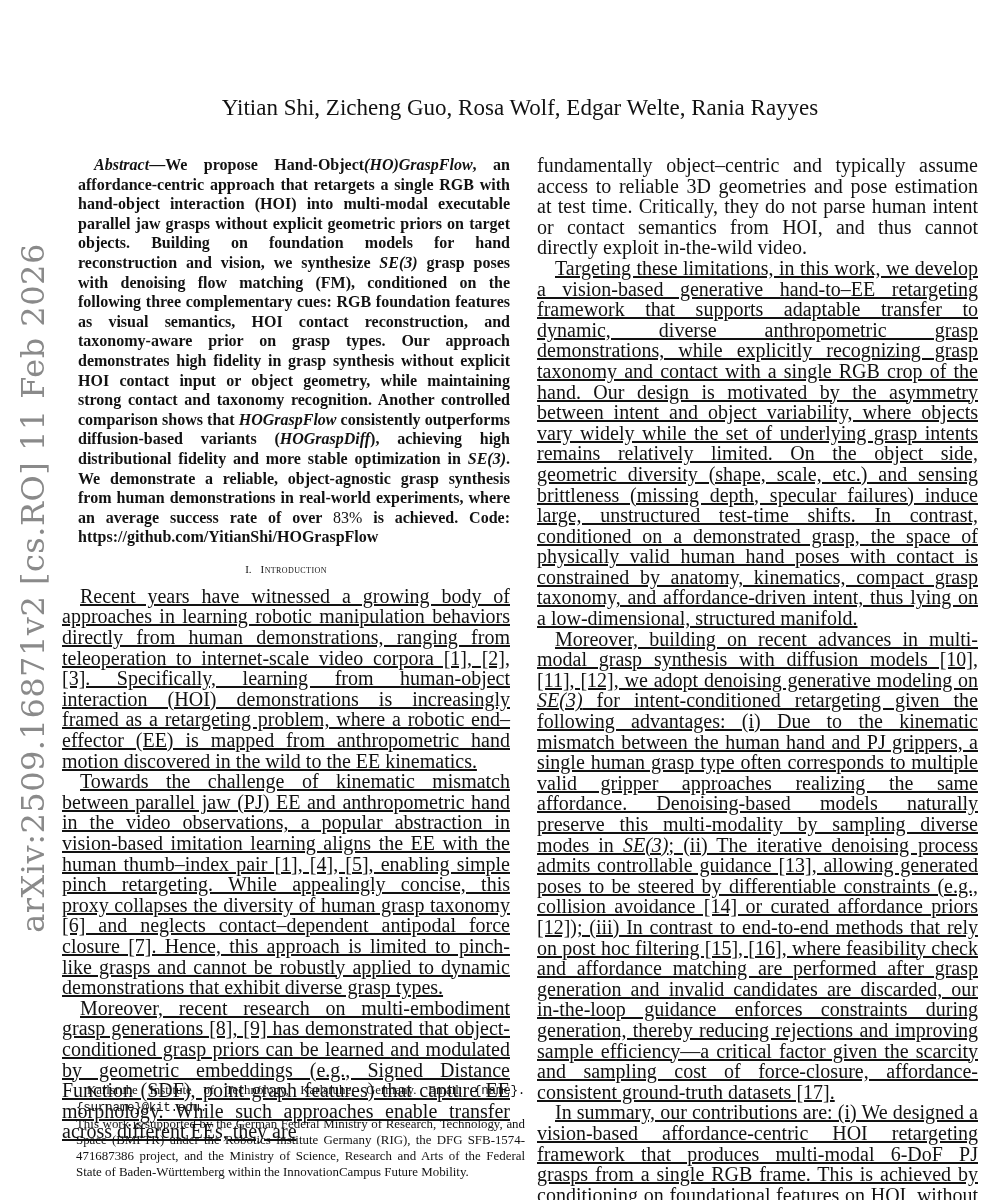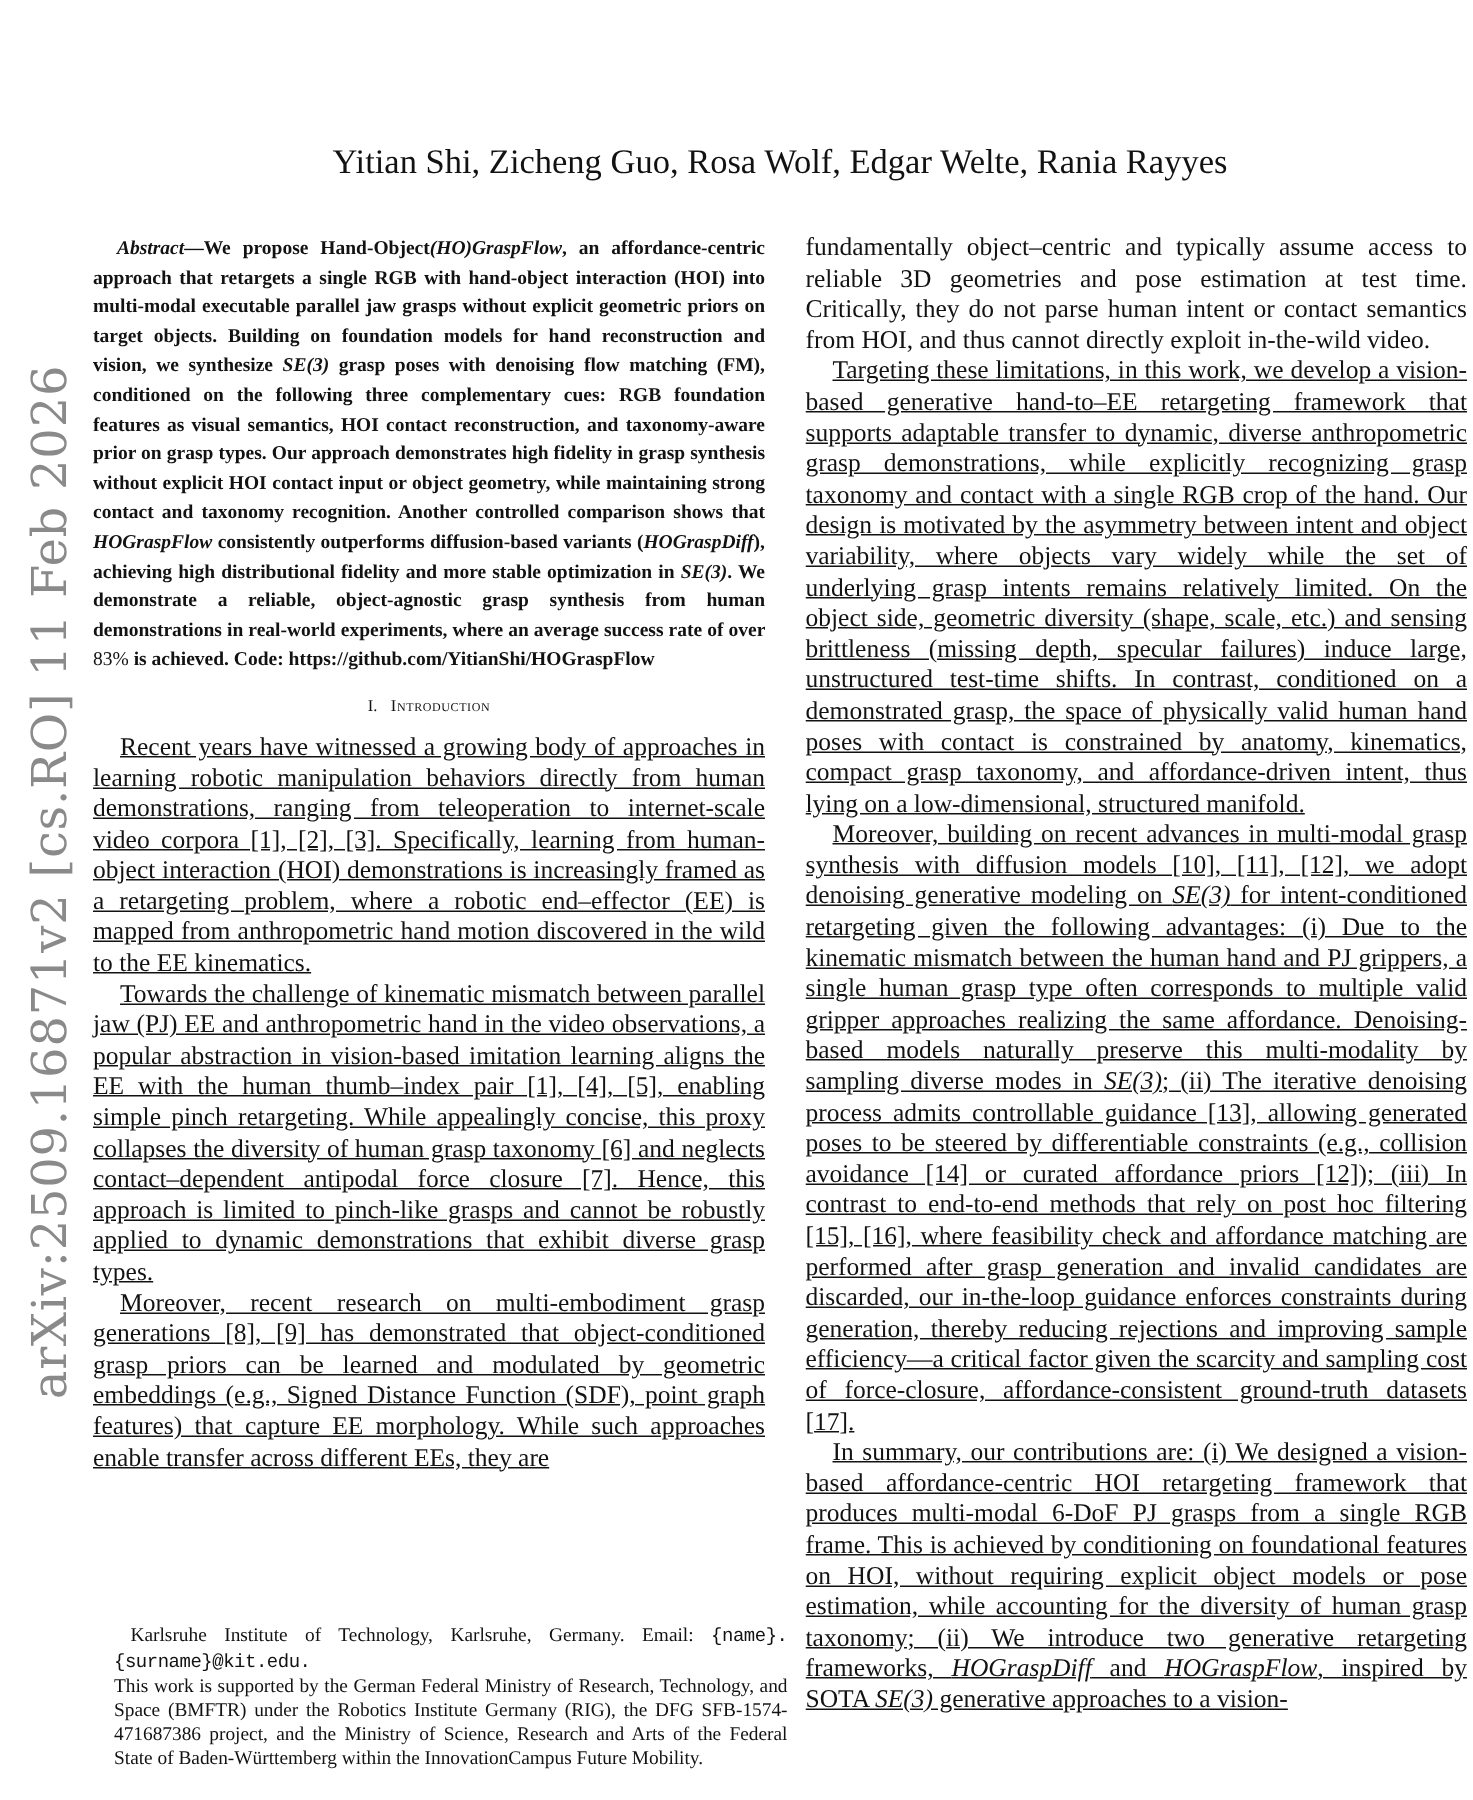--- a/index.html
+++ b/index.html
@@ -32,35 +32,36 @@
   .authors{
     position:absolute;top:95px;left:62px;width:916px;
     text-align:center;
     font-size:23px;
   }
   .col{position:absolute;top:155px;}
   .col-left{left:62px;width:448px;}
   .col-right{left:537px;width:441px;height:1045px;overflow:hidden;}
   p{margin:0;padding:0;}
   .abs-p{
-    font-size:13px;line-height:19.6px;
+    font-size:16px;line-height:19.6px;
     font-weight:700;
     text-align:justify;
+    margin-left:16px;
   }
   .abs-p.indent{text-indent:16px;}
   .sec-heading{
     margin:16px 0 11px 0;
     text-align:center;
     font-size:11px;
     font-weight:400;
   }
   .sec-num{margin-right:9px;}
   .sc{font-variant:small-caps;letter-spacing:0.4px;}
   .body-p{
-    font-size:17px;line-height:20.6px;
+    font-size:20px;line-height:20.6px;
     text-align:justify;
   }
   .body-p.indent{text-indent:18px;text-decoration:underline;}
   .noindent{text-indent:0;}
   .footnote{
     position:absolute;left:76px;top:1082px;width:449px;
   }
   .fn-p{
     font-size:12.9px;line-height:16px;
     text-align:justify;

